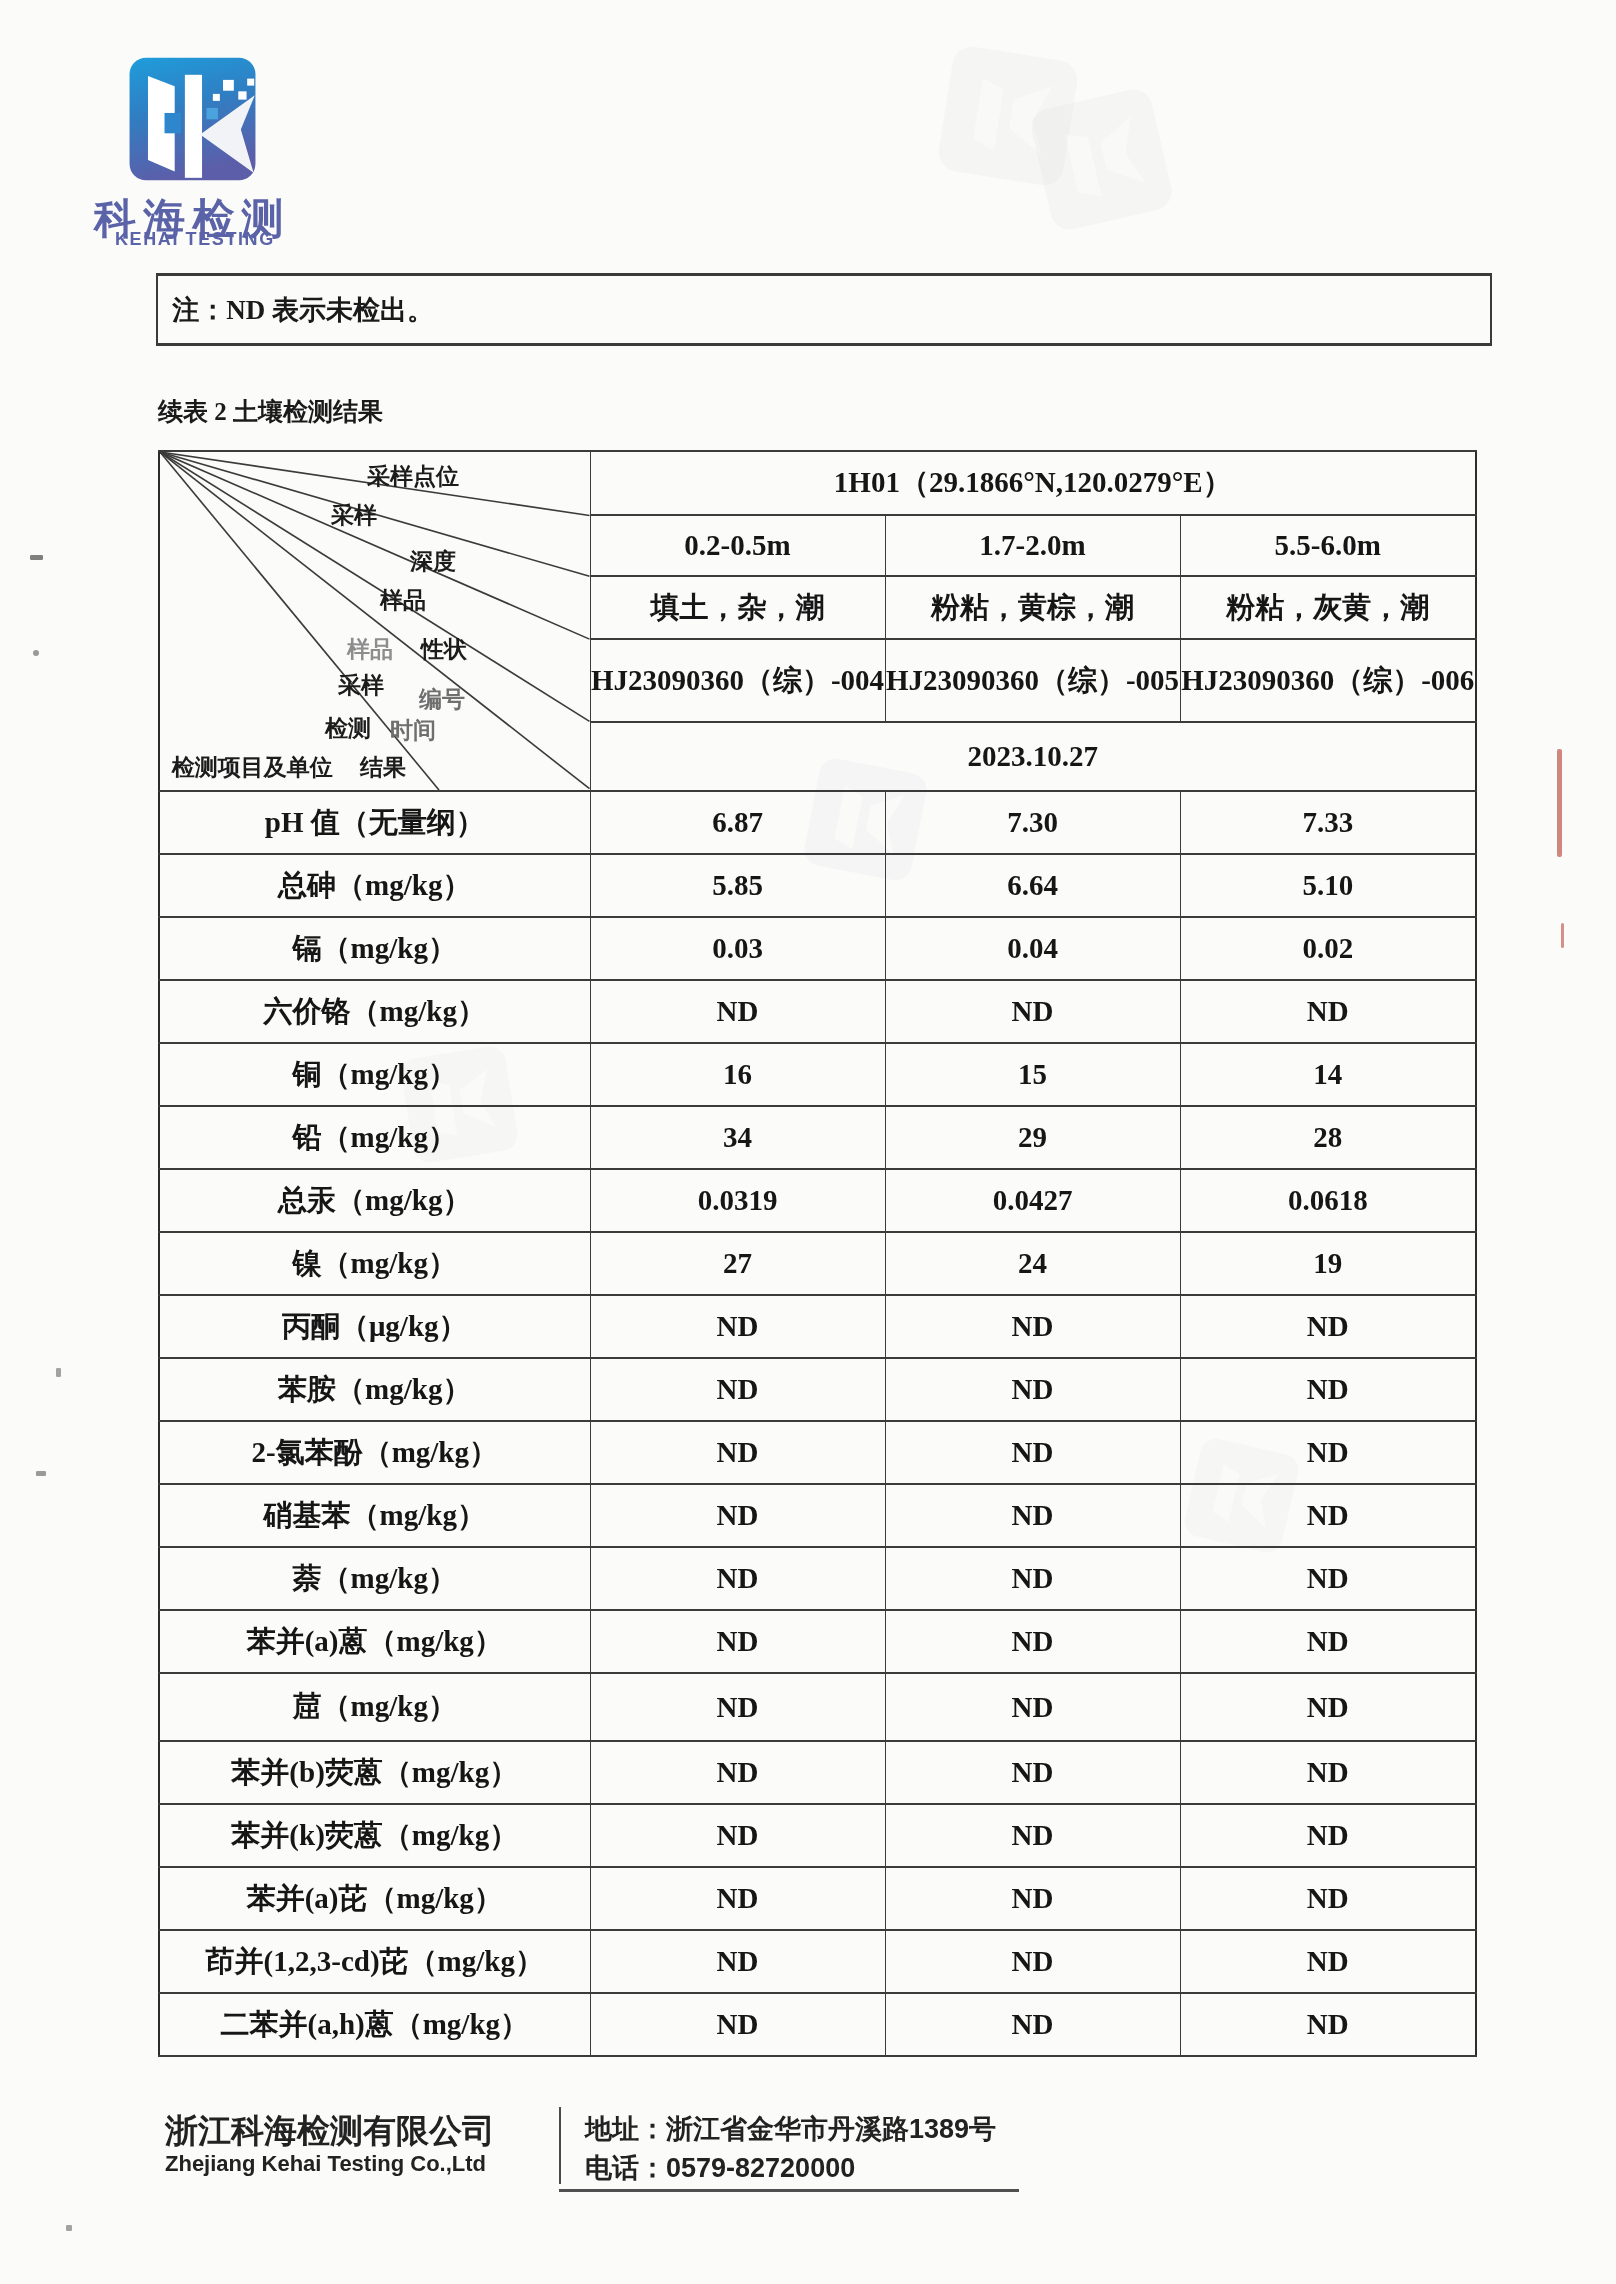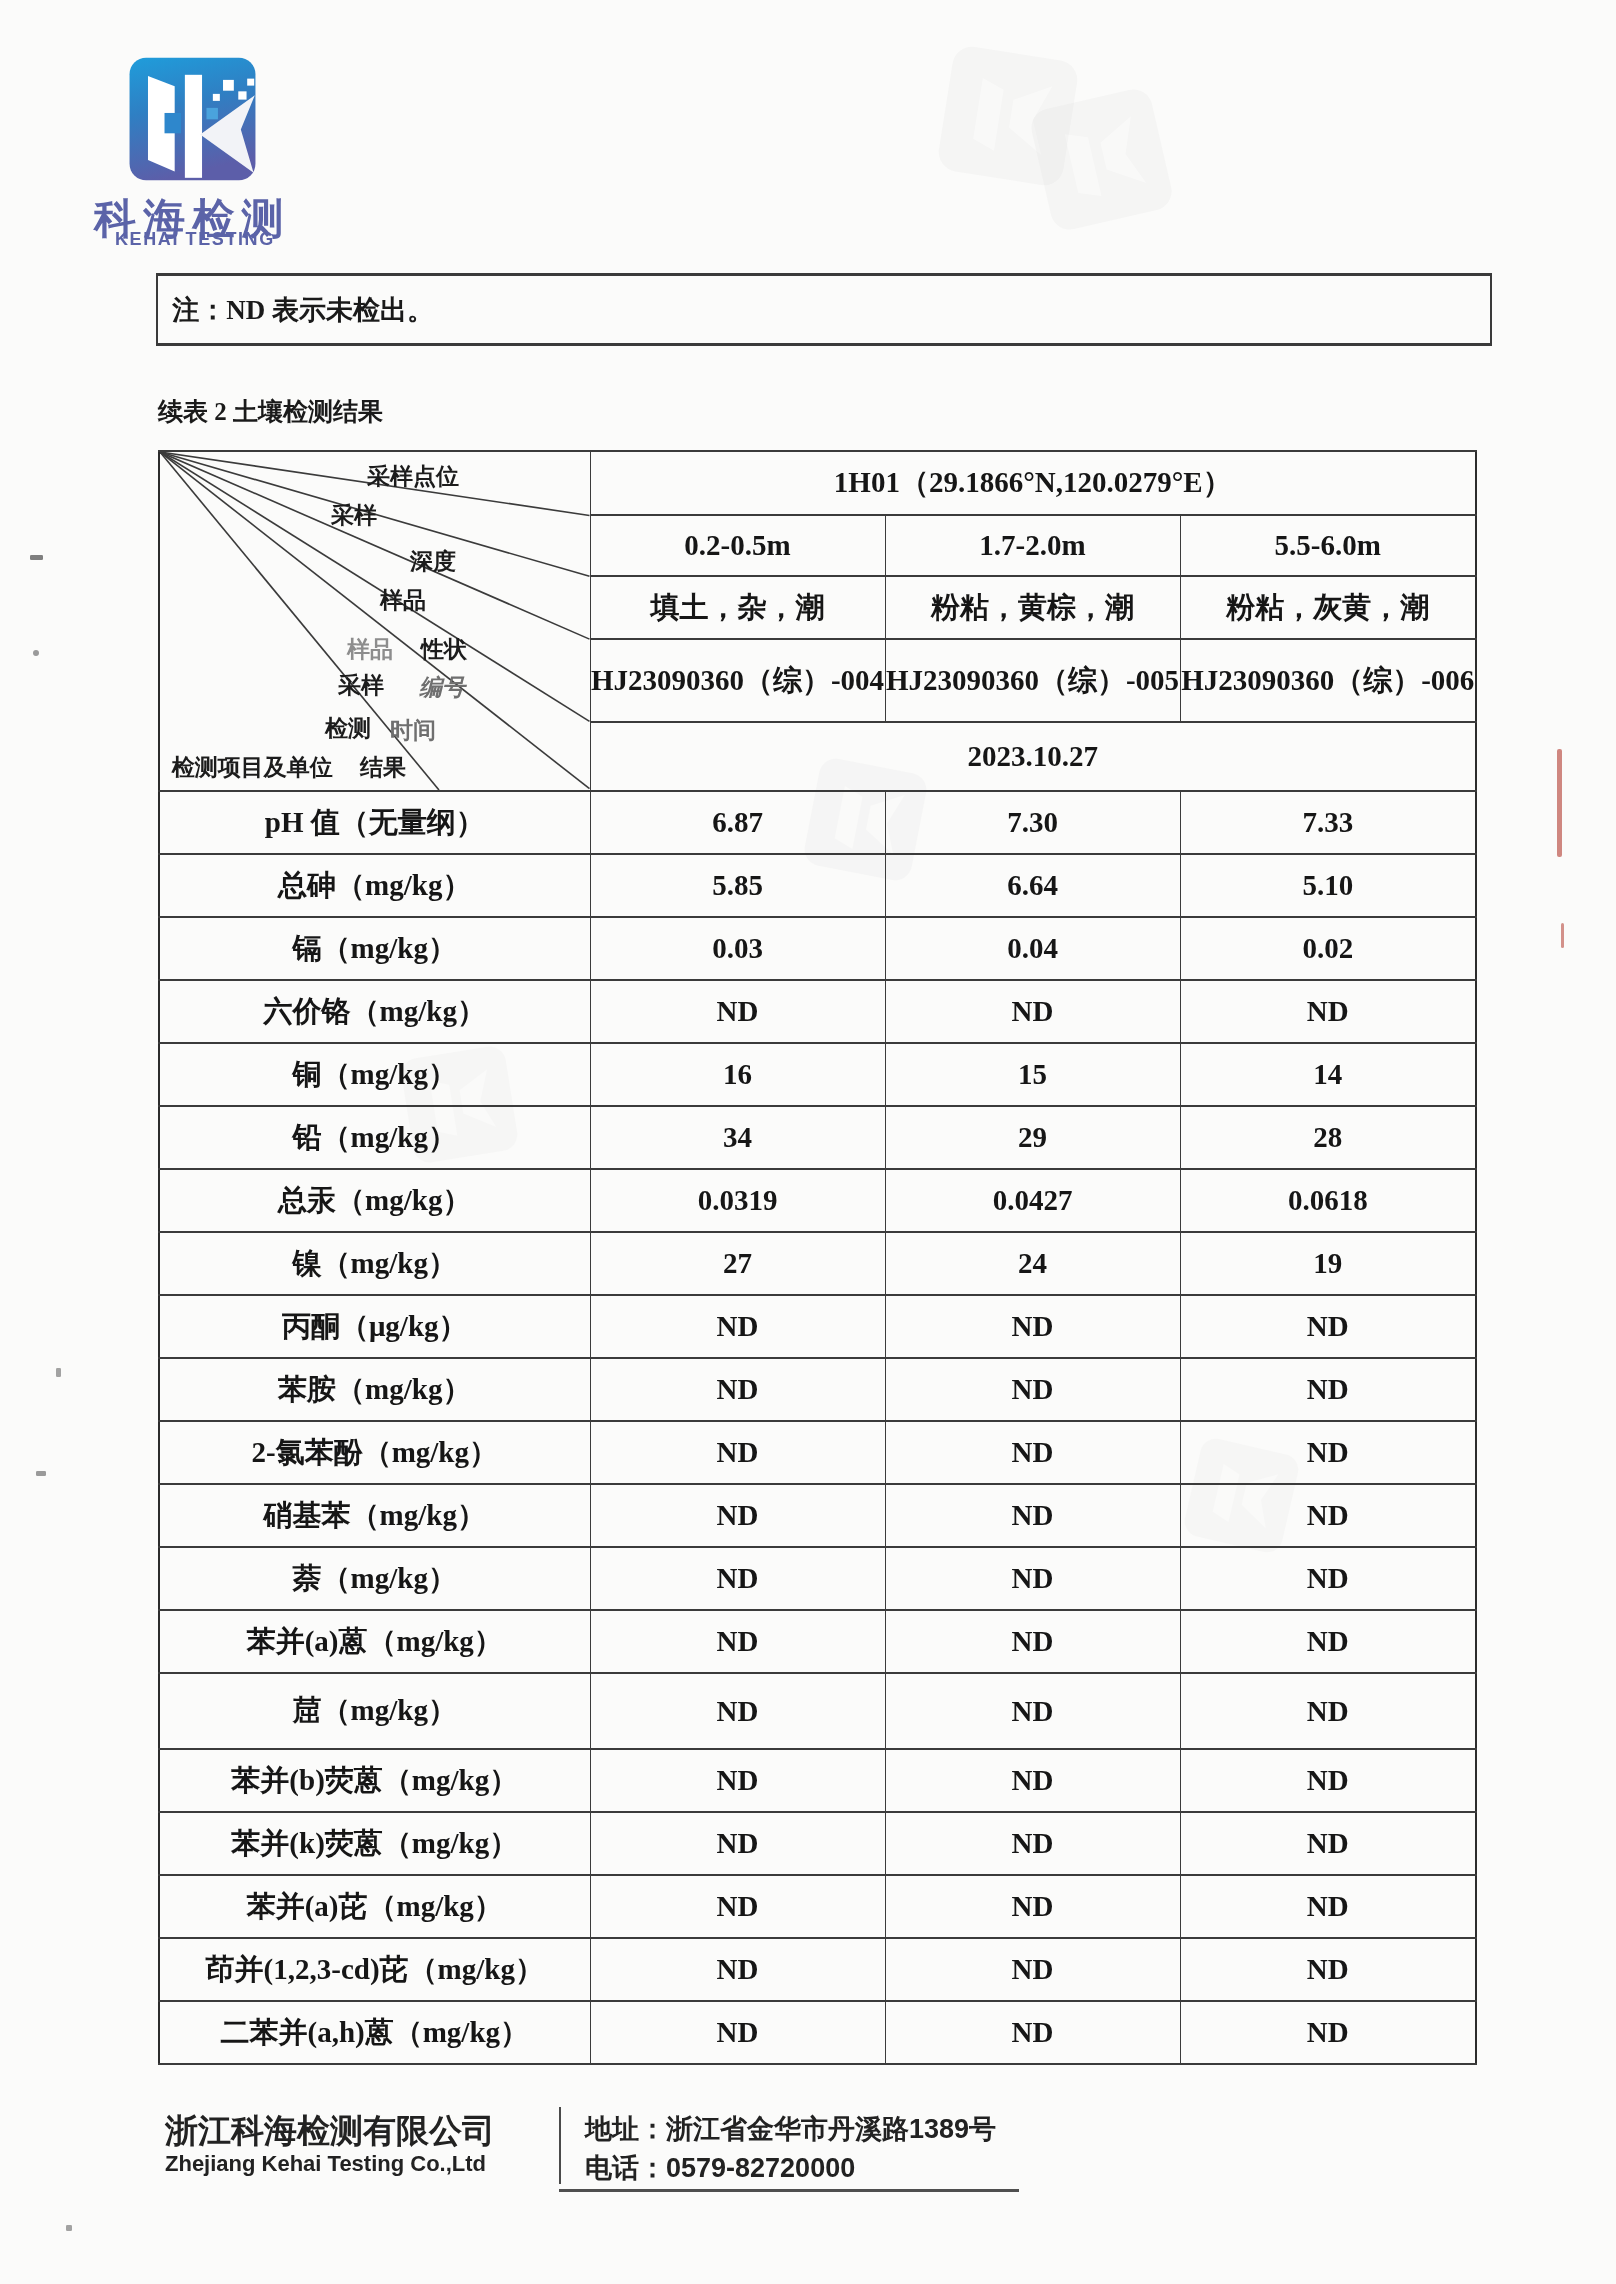--- a/index.html
+++ b/index.html
@@ -152,21 +152,21 @@
             <line x1="0" y1="0" x2="662" y2="520" stroke="#3b3b3b" stroke-width="2.5"></line>
             <line x1="0" y1="0" x2="430" y2="522" stroke="#3b3b3b" stroke-width="2.5"></line>
           </svg>
           <span class="clab" style="left:207px;top:9px;">采样点位</span>
           <span class="clab" style="left:171px;top:48px;">采样</span>
           <span class="clab" style="left:250px;top:94px;">深度</span>
           <span class="clab" style="left:220px;top:133px;">样品</span>
           <span class="clab ghost" style="left:187px;top:182px;">样品</span>
           <span class="clab" style="left:261px;top:182px;">性状</span>
           <span class="clab" style="left:178px;top:218px;">采样</span>
-          <span class="clab faded" style="left:259px;top:220px;font-style:italic;">编号</span>
+          <span class="clab faded" style="left:259px;top:232px;">编号</span>
           <span class="clab" style="left:165px;top:261px;">检测</span>
           <span class="clab faded" style="left:230px;top:263px;">时间</span>
           <span class="clab" style="left:11.7px;top:300px;">检测项目及单位</span>
           <span class="clab" style="left:200px;top:300px;">结果</span>
         </td>
         <td colspan="3">1H01（29.1866°N,120.0279°E）</td>
       </tr>
       <tr style="height:61px">
         <td>0.2-0.5m</td>
         <td>1.7-2.0m</td>
@@ -264,21 +264,21 @@
           <td>ND</td>
           <td>ND</td>
           <td>ND</td>
         </tr>
         <tr style="height: 63px;">
           <td class="item-cell">苯并(a)蒽（mg/kg）</td>
           <td>ND</td>
           <td>ND</td>
           <td>ND</td>
         </tr>
-        <tr style="height: 76px;">
+        <tr style="height: 68px;">
           <td class="item-cell">䓛（mg/kg）</td>
           <td>ND</td>
           <td>ND</td>
           <td>ND</td>
         </tr>
         <tr style="height: 63px;">
           <td class="item-cell">苯并(b)荧蒽（mg/kg）</td>
           <td>ND</td>
           <td>ND</td>
           <td>ND</td>

